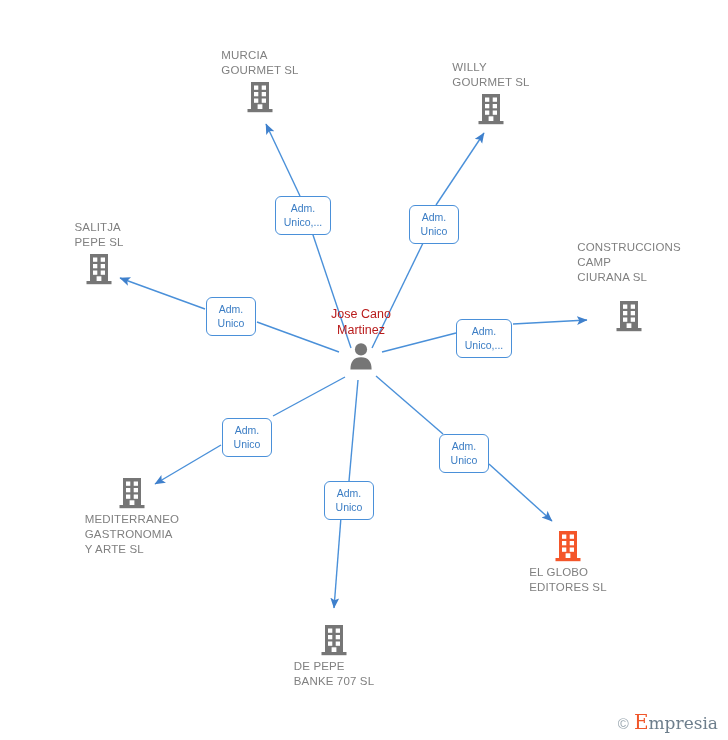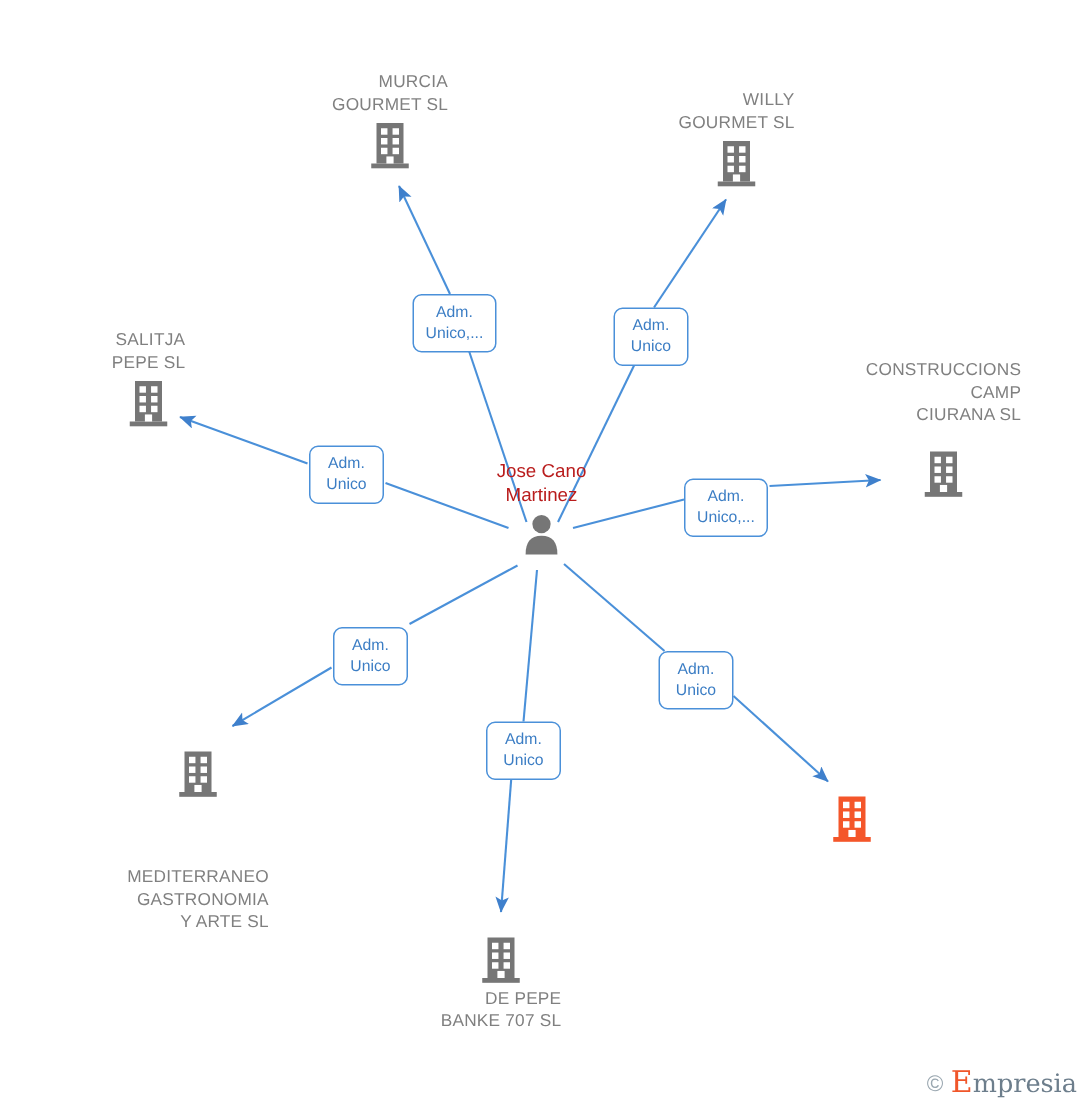--- a/index.html
+++ b/index.html
@@ -30,21 +30,21 @@
     display: flex;
     flex-direction: column;
     align-items: center;
     width: 170px;
     margin-left: -85px;
   }
   .node-label {
     font-size: 11.5px;
     line-height: 15px;
     color: #808080;
-    text-align: right;
+    text-align: left;
     letter-spacing: 0.15px;
     white-space: pre-line;
   }
   .node-icon {
     width: 28px;
     height: 32px;
     display: block;
   }
   .node-label-above .node-icon { margin-top: 3px; }
   .node-label-below .node-icon { margin-bottom: 3px; }
@@ -214,21 +214,21 @@
       <rect x="8" y="4.5" width="4.3" height="4.3" fill="#ffffff"></rect>
       <rect x="15.7" y="4.5" width="4.3" height="4.3" fill="#ffffff"></rect>
       <rect x="8" y="11" width="4.3" height="4.3" fill="#ffffff"></rect>
       <rect x="15.7" y="11" width="4.3" height="4.3" fill="#ffffff"></rect>
       <rect x="8" y="17.5" width="4.3" height="4.3" fill="#ffffff"></rect>
       <rect x="15.7" y="17.5" width="4.3" height="4.3" fill="#ffffff"></rect>
       <rect x="11.6" y="23.3" width="4.8" height="4.7" fill="#ffffff"></rect>
     </svg>
   </div>
 
-  <div class="node node-label-below" style="left:132px; top:500px;gap:43px;">
+  <div class="node node-label-below" style="left:132px; top:477px;">
     <svg class="node-icon" viewBox="0 0 28 32" xmlns="http://www.w3.org/2000/svg">
       <rect x="5" y="1" width="18" height="27" fill="#767676"></rect>
       <rect x="1.5" y="28" width="25" height="3.2" fill="#767676"></rect>
       <rect x="8" y="4.5" width="4.3" height="4.3" fill="#ffffff"></rect>
       <rect x="15.7" y="4.5" width="4.3" height="4.3" fill="#ffffff"></rect>
       <rect x="8" y="11" width="4.3" height="4.3" fill="#ffffff"></rect>
       <rect x="15.7" y="11" width="4.3" height="4.3" fill="#ffffff"></rect>
       <rect x="8" y="17.5" width="4.3" height="4.3" fill="#ffffff"></rect>
       <rect x="15.7" y="17.5" width="4.3" height="4.3" fill="#ffffff"></rect>
       <rect x="11.6" y="23.3" width="4.8" height="4.7" fill="#ffffff"></rect>
@@ -259,20 +259,22 @@
       <rect x="5" y="1" width="18" height="27" fill="#f4562a"></rect>
       <rect x="1.5" y="28" width="25" height="3.2" fill="#f4562a"></rect>
       <rect x="8" y="4.5" width="4.3" height="4.3" fill="#ffffff"></rect>
       <rect x="15.7" y="4.5" width="4.3" height="4.3" fill="#ffffff"></rect>
       <rect x="8" y="11" width="4.3" height="4.3" fill="#ffffff"></rect>
       <rect x="15.7" y="11" width="4.3" height="4.3" fill="#ffffff"></rect>
       <rect x="8" y="17.5" width="4.3" height="4.3" fill="#ffffff"></rect>
       <rect x="15.7" y="17.5" width="4.3" height="4.3" fill="#ffffff"></rect>
       <rect x="11.6" y="23.3" width="4.8" height="4.7" fill="#ffffff"></rect>
     </svg>
+    <div class="node-label">EL GLOBO
+EDITORES  SL</div>
   </div>
 
   <div class="person-node" style="left:361px; top:306px;">
     <div class="person-name">Jose Cano
 Martinez</div>
     <svg class="person-icon" viewBox="0 0 26 28" xmlns="http://www.w3.org/2000/svg">
       <circle cx="13" cy="7.4" r="6.1" fill="#767676"></circle>
       <path d="M13 15.2 C5.6 15.2 2.4 19.6 2.4 27.6 L23.6 27.6 C23.6 19.6 20.4 15.2 13 15.2 Z" fill="#767676"></path>
     </svg>
   </div>

